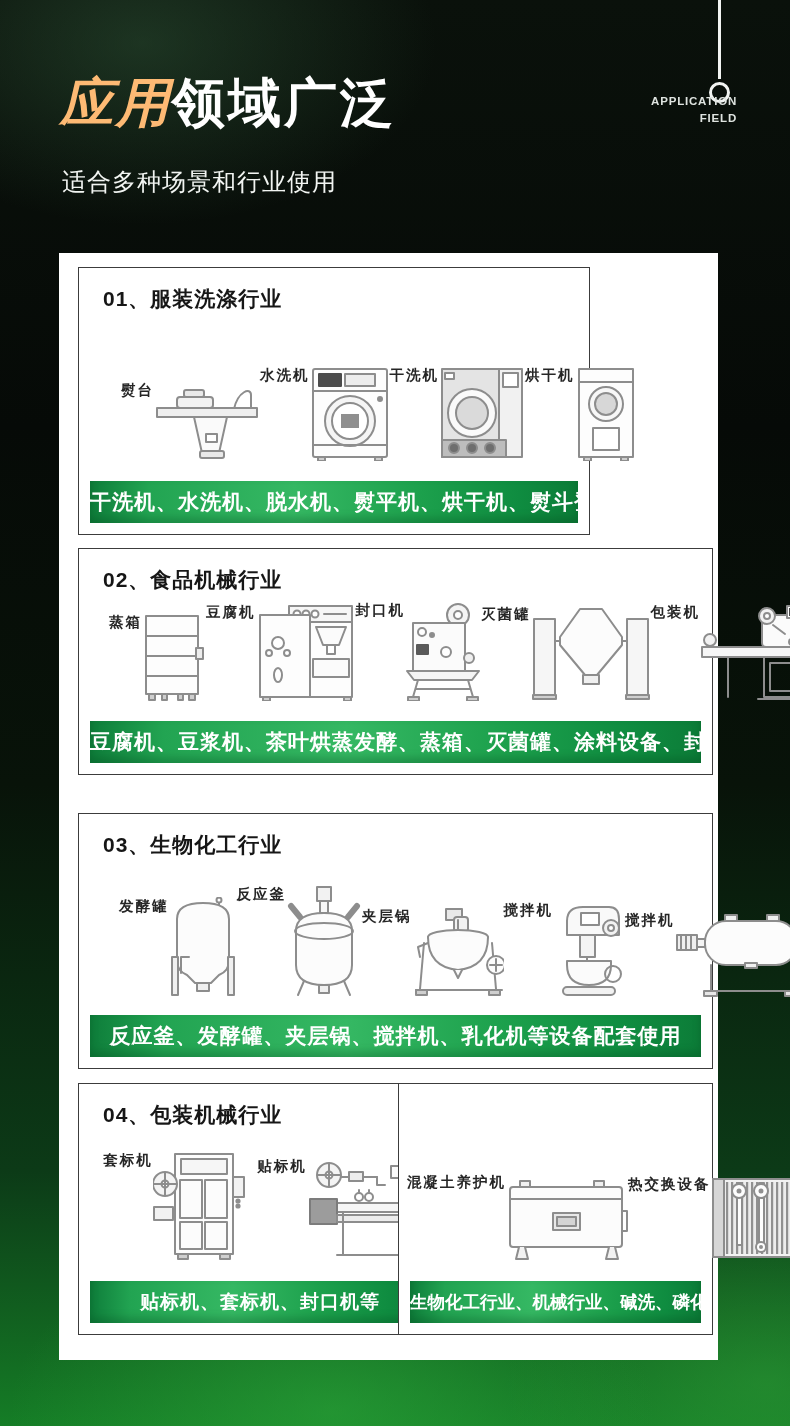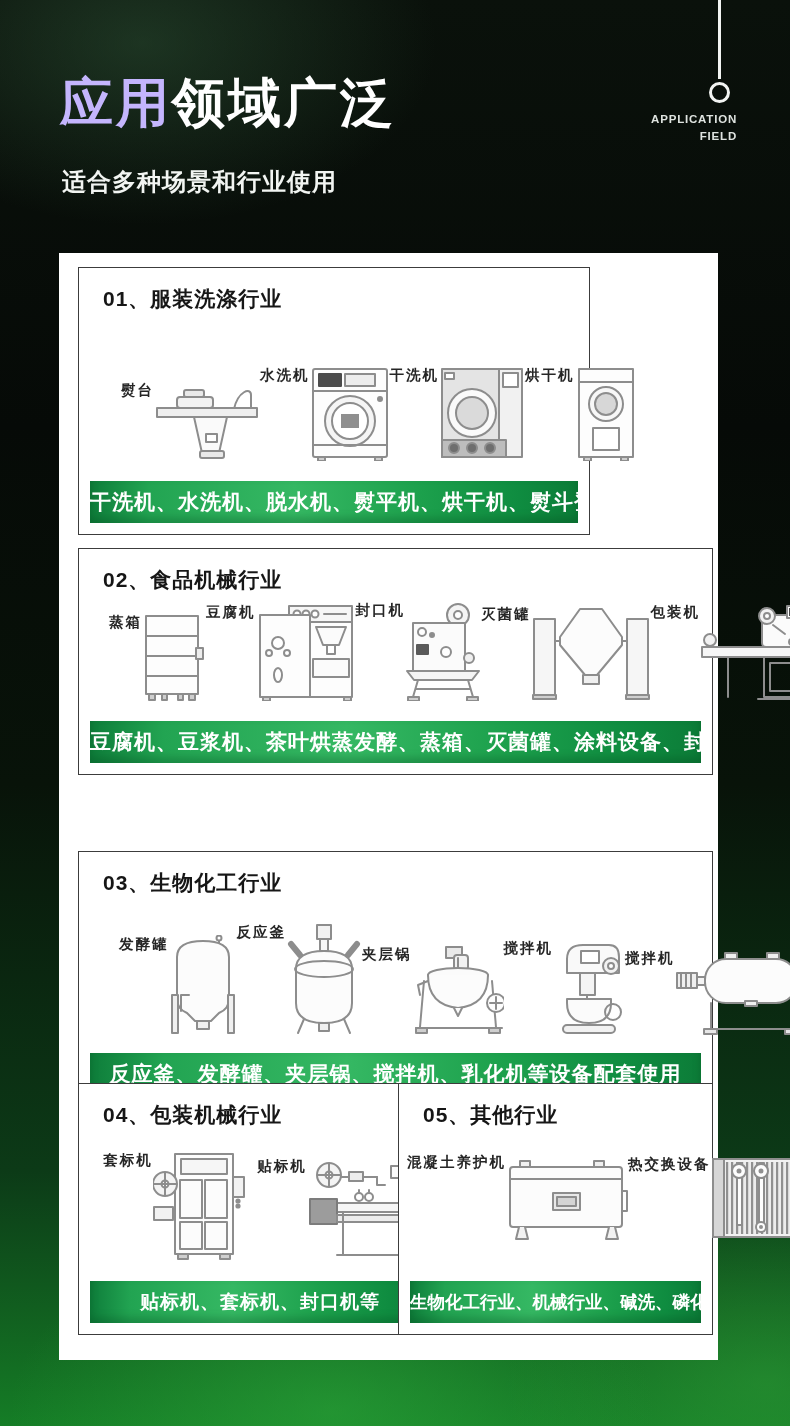--- a/index.html
+++ b/index.html
@@ -9,50 +9,50 @@
     background-color:#070b07;
     background-image:
       radial-gradient(420px 260px at 18% 3%, rgba(52,96,62,.45), rgba(0,0,0,0) 70%),
       radial-gradient(520px 300px at 42% 99%, rgba(46,170,60,.55), rgba(0,0,0,0) 62%),
       radial-gradient(420px 280px at 97% 97%, rgba(48,158,56,.5), rgba(0,0,0,0) 62%),
       linear-gradient(180deg,#0a110b 0%,#060a07 30%,#081309 55%,#0c3a17 82%,#157d26 100%);
   }
   .hero{position:absolute;top:0;left:0;width:790px;height:253px;}
   .hero-title{position:absolute;top:68px;left:60px;margin:0;font-size:53px;font-weight:900;
     letter-spacing:3px;color:#ffffff;white-space:nowrap;}
-  .hero-title .hl{color:#c4b5fd;}
-  .hero-sub{position:absolute;top:166px;left:62px;font-size:24px;font-weight:700;
+  .hero-title .hl{color:#fdba74;font-style:italic;}
+  .hero-sub{position:absolute;top:166px;left:62px;font-size:24px;font-weight:400;
     color:#f2f5f2;letter-spacing:1px;}
   .deco-line{position:absolute;top:0;left:718px;width:3px;height:79px;background:#f2f4f2;}
   .deco-circle{position:absolute;top:82px;left:709px;width:21px;height:21px;border:3px solid #f2f4f2;
     border-radius:50%;box-sizing:border-box;background:transparent;}
-  .deco-label{position:absolute;top:111px;right:53px;text-align:right;color:#dfe4e0;
+  .deco-label{position:absolute;top:93px;right:53px;text-align:right;color:#dfe4e0;
     font-size:11.5px;font-weight:700;letter-spacing:.8px;line-height:17px;}
   .content-panel{position:absolute;top:253px;left:59px;width:659px;height:1107px;background:#ffffff;}
   .card{position:absolute;background:#ffffff;border:1.5px solid #3c3c3c;box-sizing:border-box;
     display:flex;flex-direction:column;}
   .card-title{margin:17px 24px 0;font-size:21px;font-weight:800;color:#161616;letter-spacing:1px;}
   .machines{flex:1;display:flex;align-items:flex-end;justify-content:space-between;}
   .m-c1{padding:0 24px 16px 42px;}
   .m-c2{padding:0 20px 16px 30px;}
   .m-c3{padding:0 46px 14px 40px;}
   .m-c4{justify-content:space-around;padding:0 10px 16px 18px;}
   .m-c5{justify-content:space-around;padding:0 8px 16px 8px;}
   .machine{display:flex;flex-direction:row;}
   .machine-label{font-size:14.5px;font-weight:600;color:#262626;letter-spacing:2px;
     margin-bottom:8px;white-space:nowrap;}
   .banner{margin:0 11px 11px;height:42px;line-height:42px;text-align:center;color:#ffffff;
     font-weight:700;font-size:21px;letter-spacing:1px;white-space:nowrap;overflow:hidden;
     background:linear-gradient(90deg,#0e7d3a 0%,#22a452 12%,#35b863 42%,#1ca04c 68%,#0f8c40 88%,#0c7c38 100%);
     box-shadow:inset 0 -5px 8px rgba(0,70,25,.30);}
   .banner.mid{font-size:19px;}
-  .banner.small{font-size:17.5px;letter-spacing:0;margin-top:20px;}
+  .banner.small{font-size:17.5px;letter-spacing:0;}
   #card1{left:78px;top:267px;width:512px;height:268px;}
   #card2{left:78px;top:548px;width:635px;height:227px;}
-  #card3{left:78px;top:813px;width:635px;height:256px;margin-top:38px;}
+  #card3{left:78px;top:813px;width:635px;height:256px;}
   #card4{left:78px;top:1083px;width:364px;height:252px;}
   #card5{left:398px;top:1083px;width:315px;height:252px;}
 </style>
 </head>
 <body>
 
 <div class="hero">
   <h1 class="hero-title"><span class="hl">应用</span><span>领域广泛</span></h1>
   <div class="hero-sub">适合多种场景和行业使用</div>
   <div class="deco-line"></div>
@@ -389,21 +389,20 @@
             <circle cx="111" cy="96" r="6" fill="#f2f2f2"></circle>
             <circle cx="111" cy="96" r="2" fill="#fff"></circle>
             <line x1="30" y1="98" x2="104" y2="98"></line>
           </svg></div>
       </div>
     </div>
   <div class="banner mid">贴标机、套标机、封口机等</div>
 </section>
 
 <section class="card" id="card5">
-  <h2 class="card-title">05、其他行业</h2>
   <div class="machines m-c5">
       <div class="machine">
         <div class="machine-label">混凝土养护机</div>
         <div class="machine-icon"><svg width="122" height="88" viewBox="0 0 122 88" fill="#fdfdfd" stroke="#8d8d8d" stroke-width="2" stroke-linejoin="round" stroke-linecap="round" xmlns="http://www.w3.org/2000/svg">
             <rect x="4" y="14" width="112" height="60" rx="3" fill="#fcfcfc"></rect>
             <line x1="4" y1="26" x2="116" y2="26"></line>
             <rect x="14" y="8" width="10" height="6" fill="#f0f0f0"></rect>
             <rect x="88" y="8" width="10" height="6" fill="#f0f0f0"></rect>
             <rect x="47" y="40" width="27" height="17" fill="#e8e8e8"></rect>
             <rect x="51" y="44" width="19" height="9" fill="#d4d4d4"></rect>

